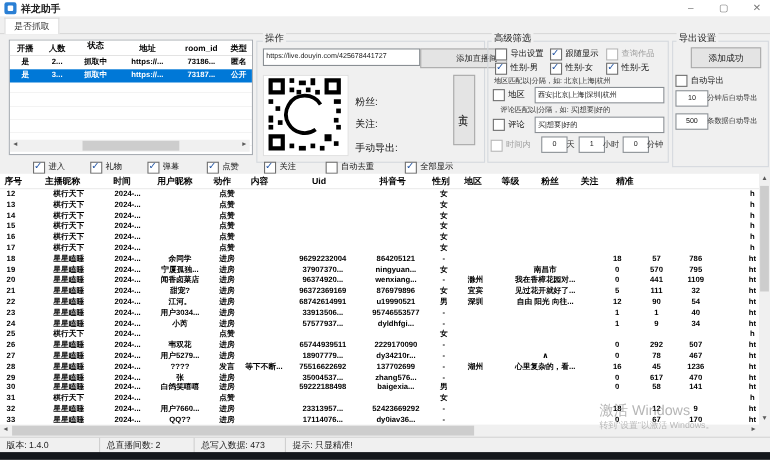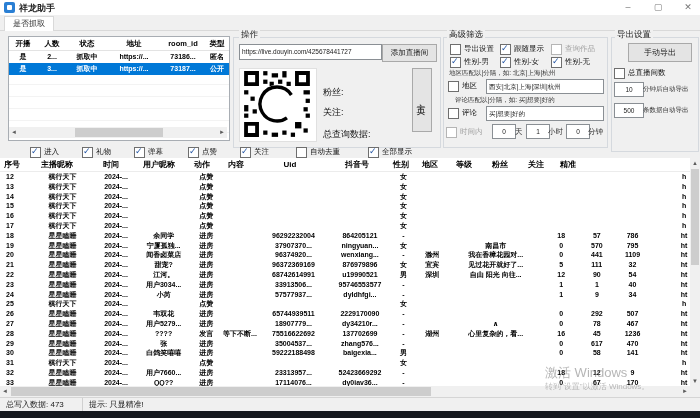--- a/index.html
+++ b/index.html
@@ -76,21 +76,21 @@
 </div>
 
 <div class="tabstrip">
   <div class="tab">是否抓取</div>
 </div>
 
 <div class="rooms">
   <div class="r-head" id="rooms-head">
       <div class="td" style="width: 28px;">开播</div>
       <div class="td" style="width: 30px;">人数</div>
-      <div class="td" style="width: 40px;">状态</div>
+      <div class="td" style="width: 40px; font-family: Liberation Mono, monospace;">状态</div>
       <div class="td" style="width: 54px;">地址</div>
       <div class="td" style="width: 44px;">room_id</div>
       <div class="td" style="width: 24px;">类型</div>
     </div>
   <div id="rooms-body">
       <div class="r-row">
         <div class="td" style="width: 28px;">是</div>
         <div class="td" style="width: 30px;">2...</div>
         <div class="td" style="width: 40px;">抓取中</div>
         <div class="td" style="width: 54px;">https://...</div>
@@ -109,21 +109,21 @@
   <div class="sb" style="left:0;top:90px;width:218px;height:11px;">
     <span class="arrow" style="left:0;top:0;width:10px;">◄</span>
     <div class="thumb" style="left:66px;top:1px;width:88px;height:9px;"></div>
     <span class="arrow" style="right:0;top:0;width:10px;">►</span>
   </div>
 </div>
 
 <div class="group" style="left:233px;top:37px;width:206px;height:109px;"></div>
 <span class="gl" style="left:239px;top:29px;">操作</span>
 <div class="input" style="left:239px;top:44px;width:137px;height:14px;">https://live.douyin.com/425678441727</div>
-<div class="btn" style="left:382px;top:44px;width:53px;height:16px;line-height:16px;font-size:7.5px;">添加直播间</div>
+<div class="btn" style="left:382px;top:44px;width:53px;height:16px;line-height:16px;font-size:7.5px;padding-left:24px;">添加直播间</div>
 <div class="qr">
   <svg width="74" height="70" viewBox="0 0 33 33">
     <rect x="0" y="0" width="33" height="33" fill="#fff"></rect>
     <g fill="#000">
       <path d="M1 1h7v7h-7z M2.8 2.8h3.4v3.4h-3.4z" fill-rule="evenodd"></path>
       <path d="M25 1h7v7h-7z M26.8 2.8h3.4v3.4h-3.4z" fill-rule="evenodd"></path>
       <path d="M1 25h7v7h-7z M2.8 26.8h3.4v3.4h-3.4z" fill-rule="evenodd"></path>
       <rect x="10" y="1" width="2" height="2"></rect>
         <rect x="14" y="2" width="3" height="2"></rect>
       <rect x="19" y="1" width="2" height="3"></rect>
@@ -146,21 +146,21 @@
         <rect x="23" y="30" width="2" height="2"></rect>
       <rect x="25" y="25" width="3" height="3"></rect>
         <rect x="29" y="28" width="2" height="2"></rect>
     </g>
     <circle cx="16.5" cy="16.5" r="9" fill="#fff"></circle>
     <path d="M16.5 8.5 a8 8 0 1 0 0.01 0" fill="none" stroke="#000" stroke-width="1.6" stroke-dasharray="30 12"></path>
   </svg>
 </div>
 <span class="lbl" style="left:323px;top:86px;">粉丝:</span>
 <span class="lbl" style="left:323px;top:106px;">关注:</span>
-<span class="lbl" style="left:323px;top:128px;">总查询数据:</span>
+<span class="lbl" style="left:323px;top:128px;">手动导出:</span>
 <div class="btn vbtn" style="left:412px;top:68px;width:18px;height:62px;">主页</div>
 
 <div class="group" style="left:443px;top:37px;width:163px;height:109px;"></div>
 <span class="gl" style="left:447px;top:29px;">高级筛选</span>
 <div id="af-row1">
     <span class="cbwrap" style="left: 450px; top: 44px;">
       <span class="cb"></span>
       <span class="cl">导出设置</span>
     </span>
     <span class="cbwrap" style="left: 500px; top: 44px;">
@@ -204,24 +204,24 @@
   </span>
 <div class="input" style="left:492px;top:124px;width:18px;height:13px;text-align:center;">0</div>
 <span class="hint" style="left:515px;top:127px;font-size:7.5px;">天</span>
 <div class="input" style="left:526px;top:124px;width:18px;height:13px;text-align:center;">1</div>
 <span class="hint" style="left:548px;top:127px;font-size:7.5px;">小时</span>
 <div class="input" style="left:566px;top:124px;width:18px;height:13px;text-align:center;">0</div>
 <span class="hint" style="left:588px;top:127px;font-size:7.5px;">分钟</span>
 
 <div class="group" style="left:611px;top:37px;width:86px;height:113px;"></div>
 <span class="gl" style="left:615px;top:29px;">导出设置</span>
-<div class="btn" style="left:628px;top:43px;width:62px;height:17px;line-height:17px;">手动导出</div>
+<div class="btn" style="left:628px;top:43px;width:62px;height:17px;line-height:17px;">添加成功</div>
 <span class="cbwrap" style="left:614px;top:68px;">
     <span class="cb"></span>
-    <span class="cl">总直播间数</span>
+    <span class="cl">自动导出</span>
   </span>
 <div class="input" style="left:614px;top:82px;width:24px;height:13px;text-align:center;">10</div>
 <span class="hint" style="left:643px;top:85px;">分钟后自动导出</span>
 <div class="input" style="left:614px;top:103px;width:24px;height:13px;text-align:center;">500</div>
 <span class="hint" style="left:643px;top:106px;">条数据自动导出</span>
 
 <div id="filterbar">
     <span class="cbwrap" style="left: 30px; top: 147px;">
       <span class="cb checked"></span>
       <span class="cl">进入</span>
@@ -677,19 +677,21 @@
 </div>
 
 <div class="sb" style="left:0;top:386px;width:690px;height:11px;">
   <span class="arrow" style="left:0;top:0;width:10px;line-height:11px;">◄</span>
   <div class="thumb" style="left:11px;top:1px;width:420px;height:9px;"></div>
   <span class="arrow" style="right:0;top:0;width:10px;line-height:11px;">►</span>
 </div>
 <div class="sb" style="left:690px;top:386px;width:10px;height:11px;"></div>
 
 <div class="statusbar">
+  <div class="seg" style="width:84px;">版本: 1.4.0</div>
+  <div class="seg" style="width:79px;">总直播间数: 2</div>
   <div class="seg" style="width:76px;">总写入数据: 473</div>
   <div class="seg" style="flex:1;border-right:none;">提示: 只显精准!</div>
 </div>
 <div class="bottomstrip"></div>
 
 <div class="wm1">激活 Windows</div>
 <div class="wm2">转到"设置"以激活 Windows。</div>
 
 </body></html>

